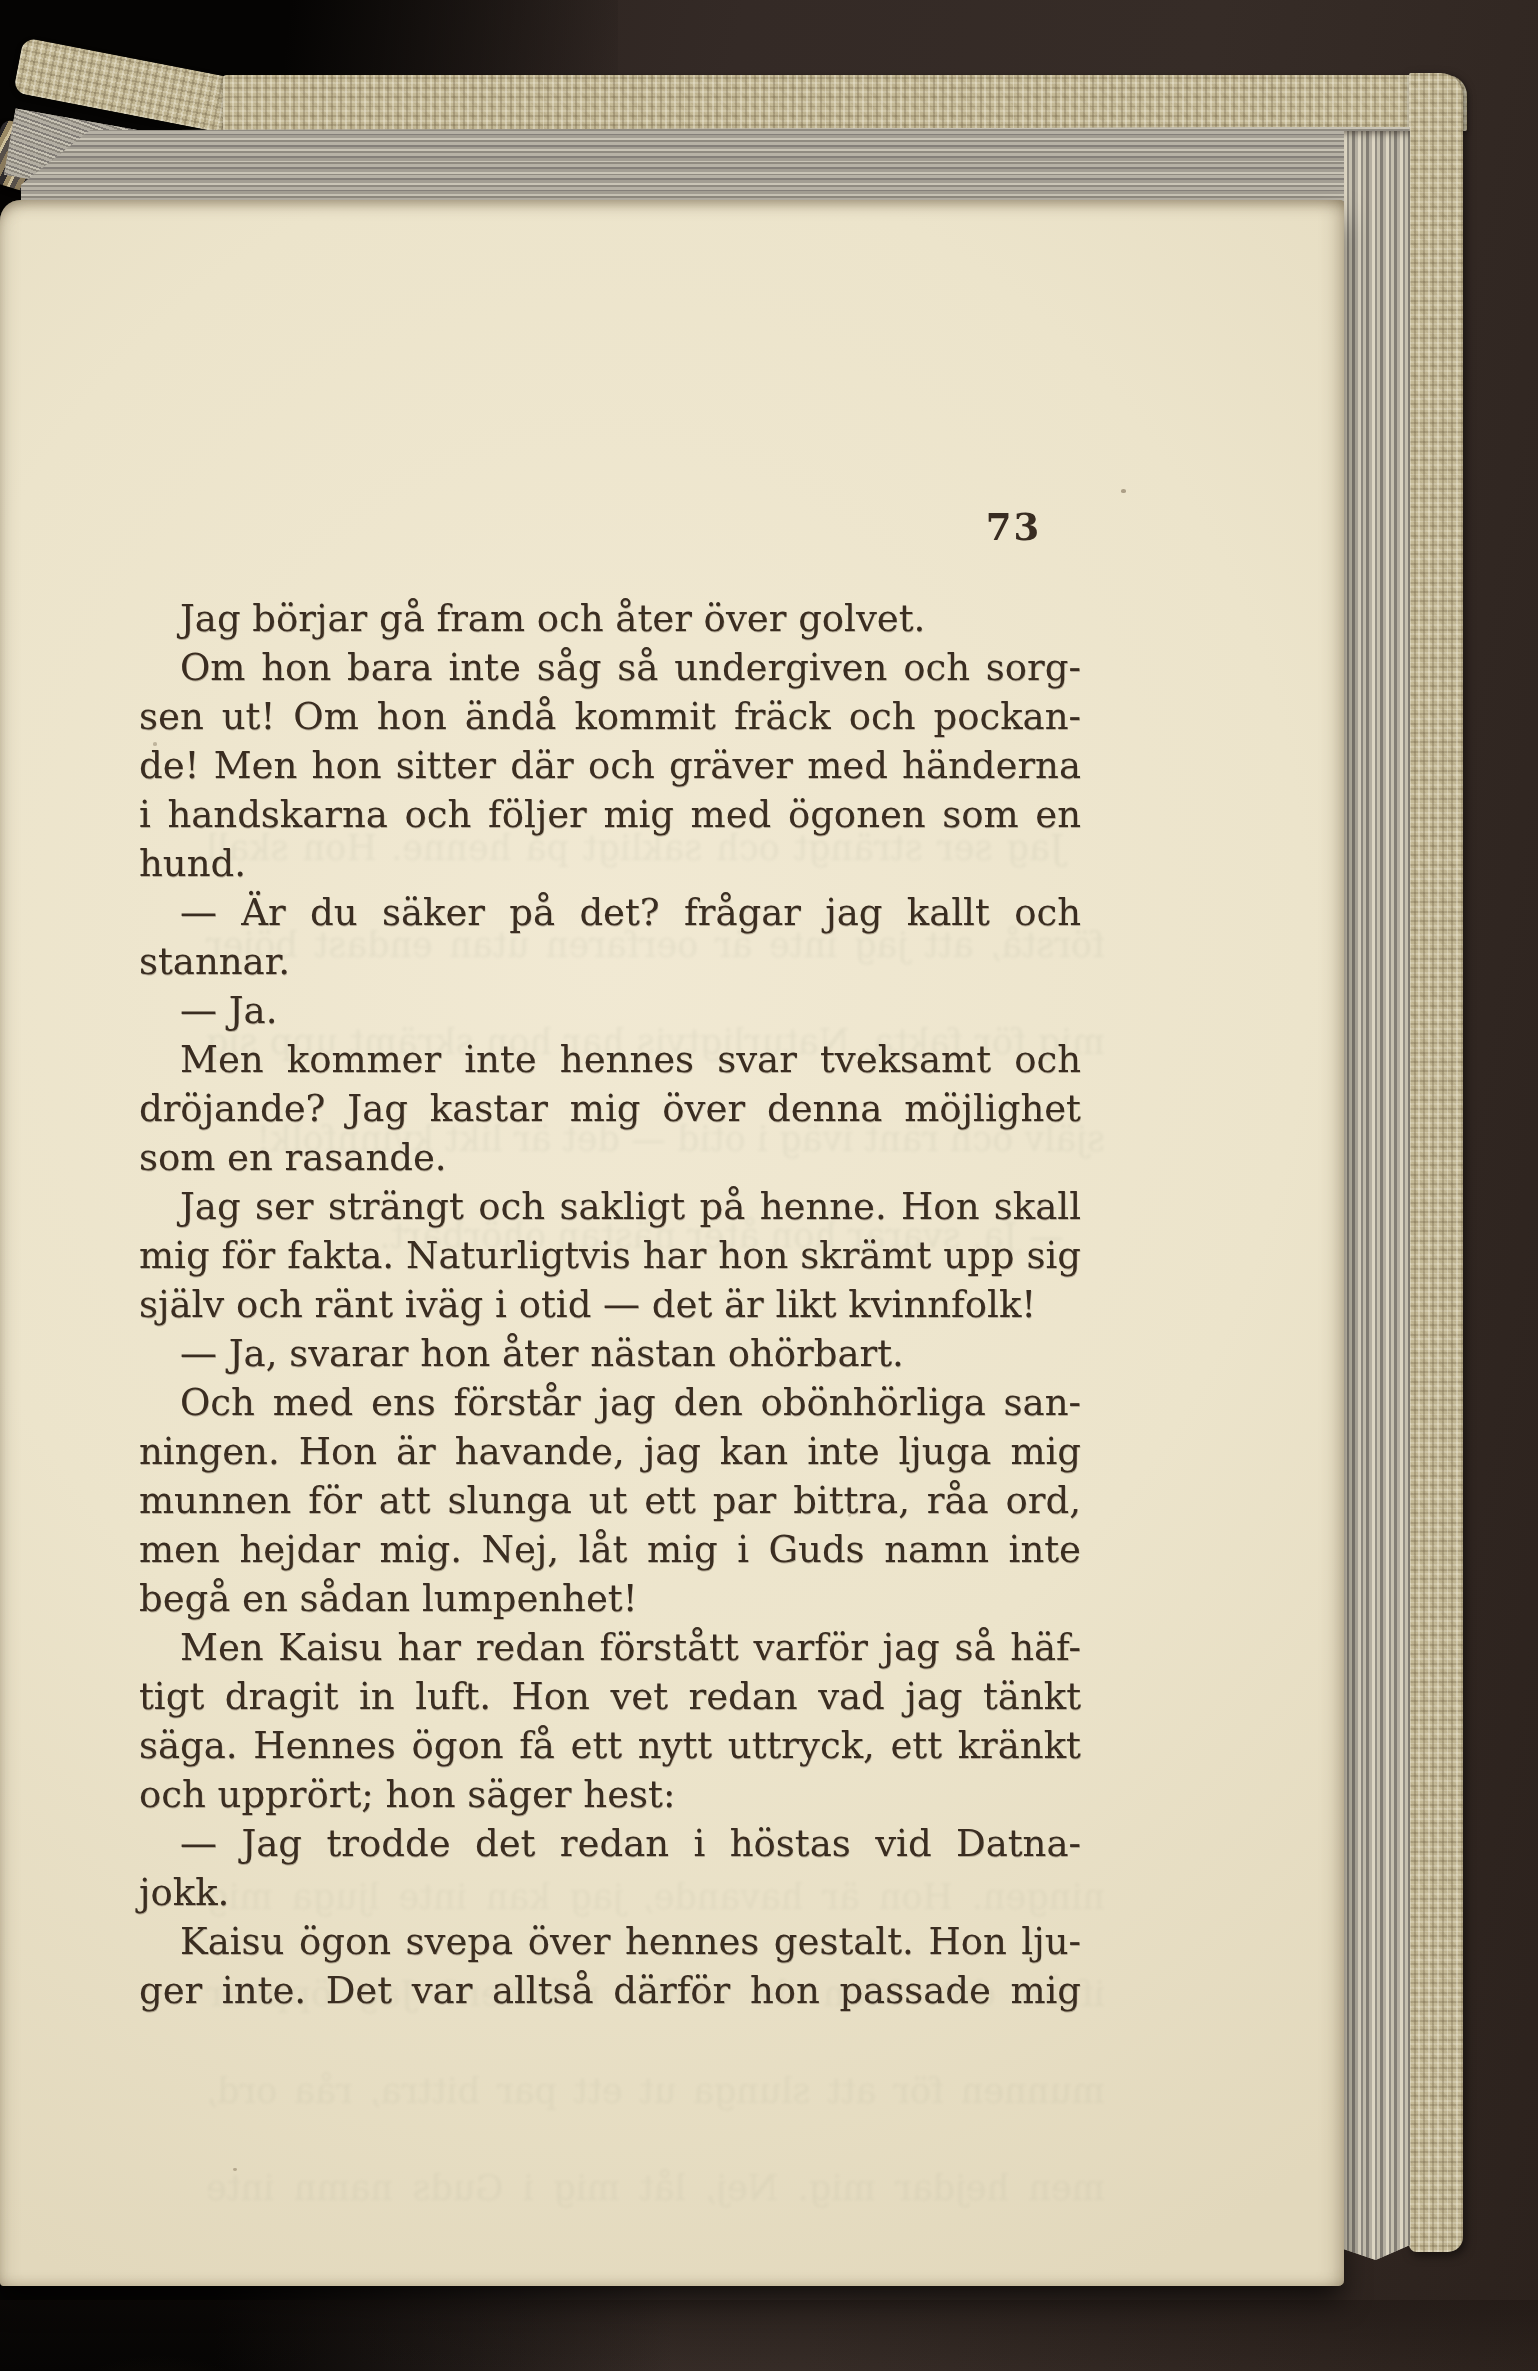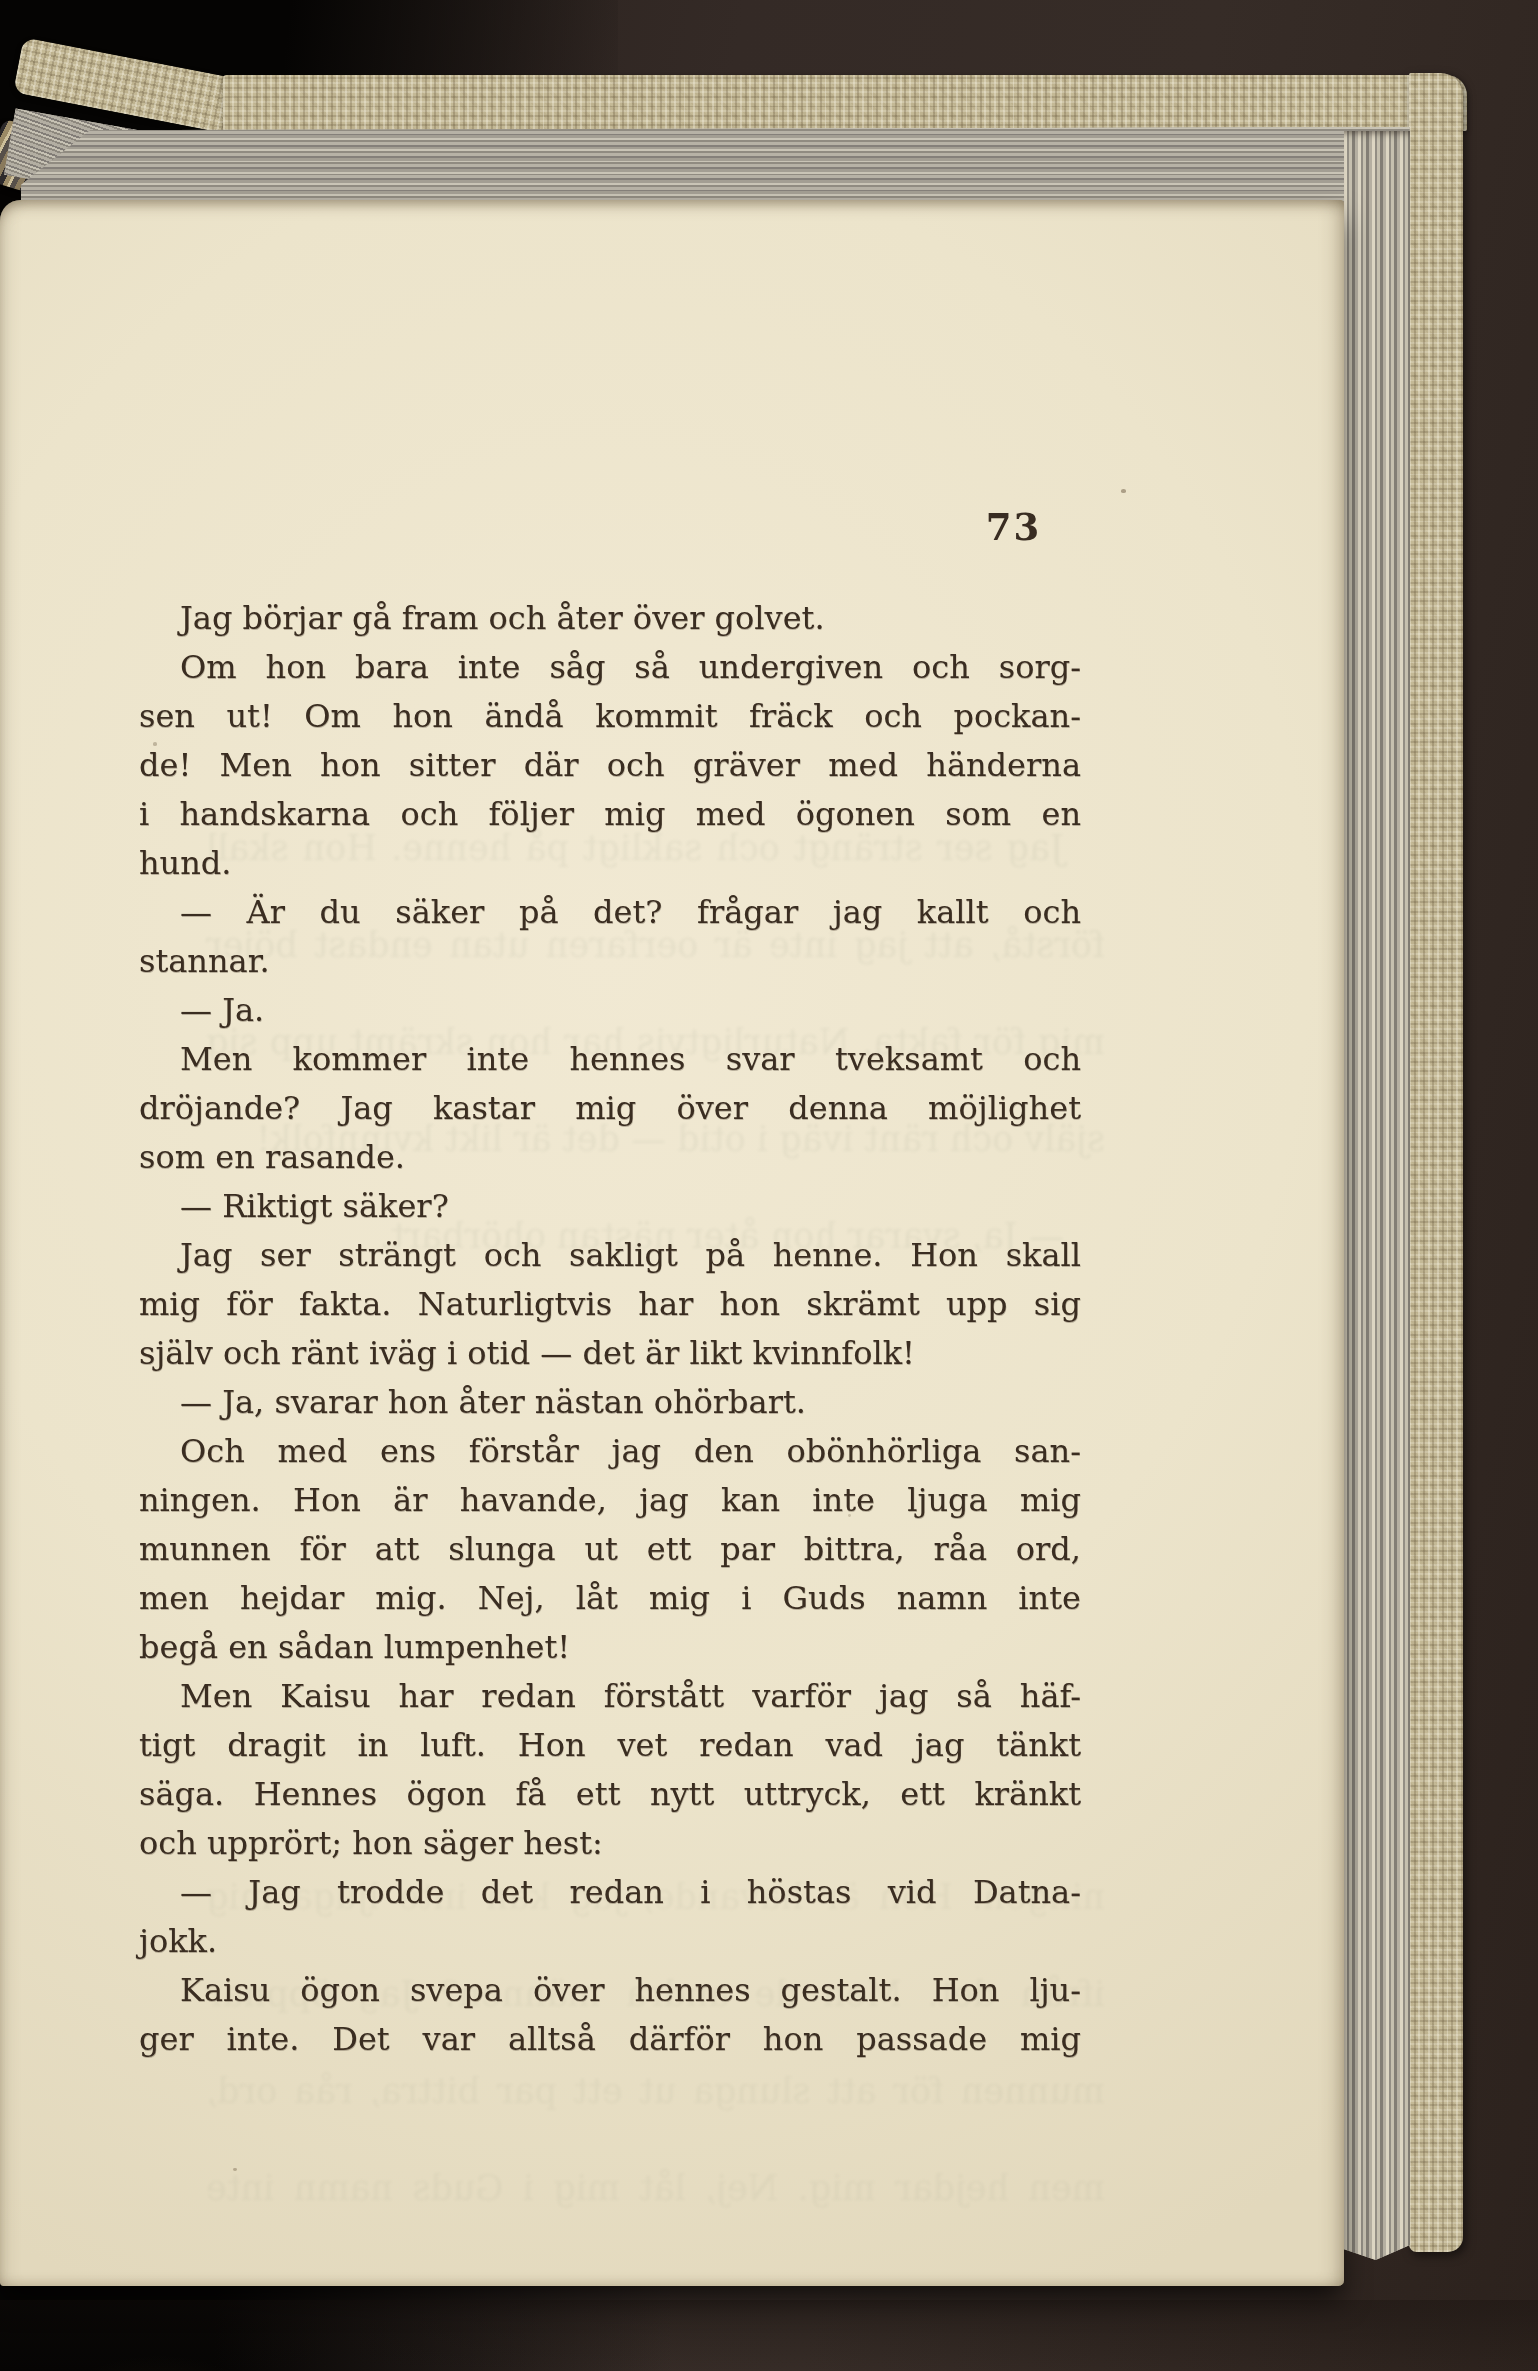--- a/index.html
+++ b/index.html
@@ -58,21 +58,21 @@
     border-radius:20.6px 3.7px 5.6px 3.7px;
     box-shadow:
       inset 0 11.2px 15px -8.4px rgba(86,70,46,.55),
       inset -15px 0 20.6px -11.2px rgba(86,70,46,.38),
       inset 13px 0 20.6px -13px rgba(86,70,46,.30),
       inset 0 -9.4px 15px -11.2px rgba(86,70,46,.30),
       0 17px 28px -3.7px rgba(0,0,0,.65);}
   .page-number{position:absolute;left:976px;top:305px;width:75px;
     font-size:37px;font-weight:700;letter-spacing:1.9px;color:#392d22;text-align:center;}
   .textblock{position:absolute;left:139px;top:394px;width:942px;
-    font-size:32px;line-height:49px;color:#3a2d21;
+    font-size:37px;line-height:49px;color:#3a2d21;
     text-shadow:0.4px 0.5px 0 rgba(58,45,33,.30);}
   .line{text-align:justify;text-align-last:justify;}
   .line.end{text-align-last:left;}
   .line.indent{text-indent:41px;}
   
   .ghost{position:absolute;left:206px;width:899px;transform:scaleX(-1);
     color:#55644f;opacity:0.065;filter:blur(1.5px);
     font-size:35px;line-height:97px;pointer-events:none;}
   .ghost-1{top:600px;}
   .ghost-2{top:1649px;opacity:0.05;}
@@ -122,21 +122,20 @@
         <div class="line">sen ut! Om hon ändå kommit fräck och pockan-</div>
         <div class="line">de! Men hon sitter där och gräver med händerna</div>
         <div class="line">i handskarna och följer mig med ögonen som en</div>
         <div class="line end">hund.</div>
         <div class="line indent">— Är du säker på det? frågar jag kallt och</div>
         <div class="line end">stannar.</div>
         <div class="line indent end">— Ja.</div>
         <div class="line indent">Men kommer inte hennes svar tveksamt och</div>
         <div class="line">dröjande? Jag kastar mig över denna möjlighet</div>
         <div class="line end">som en rasande.</div>
-        <div class="line indent end">— Riktigt säker?</div>
         <div class="line indent">Jag ser strängt och sakligt på henne. Hon skall</div>
         <div class="line">mig för fakta. Naturligtvis har hon skrämt upp sig</div>
         <div class="line end">själv och ränt iväg i otid — det är likt kvinnfolk!</div>
         <div class="line indent end">— Ja, svarar hon åter nästan ohörbart.</div>
         <div class="line indent">Och med ens förstår jag den obönhörliga san-</div>
         <div class="line">ningen. Hon är havande, jag kan inte ljuga mig</div>
         <div class="line">munnen för att slunga ut ett par bittra, råa ord,</div>
         <div class="line">men hejdar mig. Nej, låt mig i Guds namn inte</div>
         <div class="line end">begå en sådan lumpenhet!</div>
         <div class="line indent">Men Kaisu har redan förstått varför jag så häf-</div>

